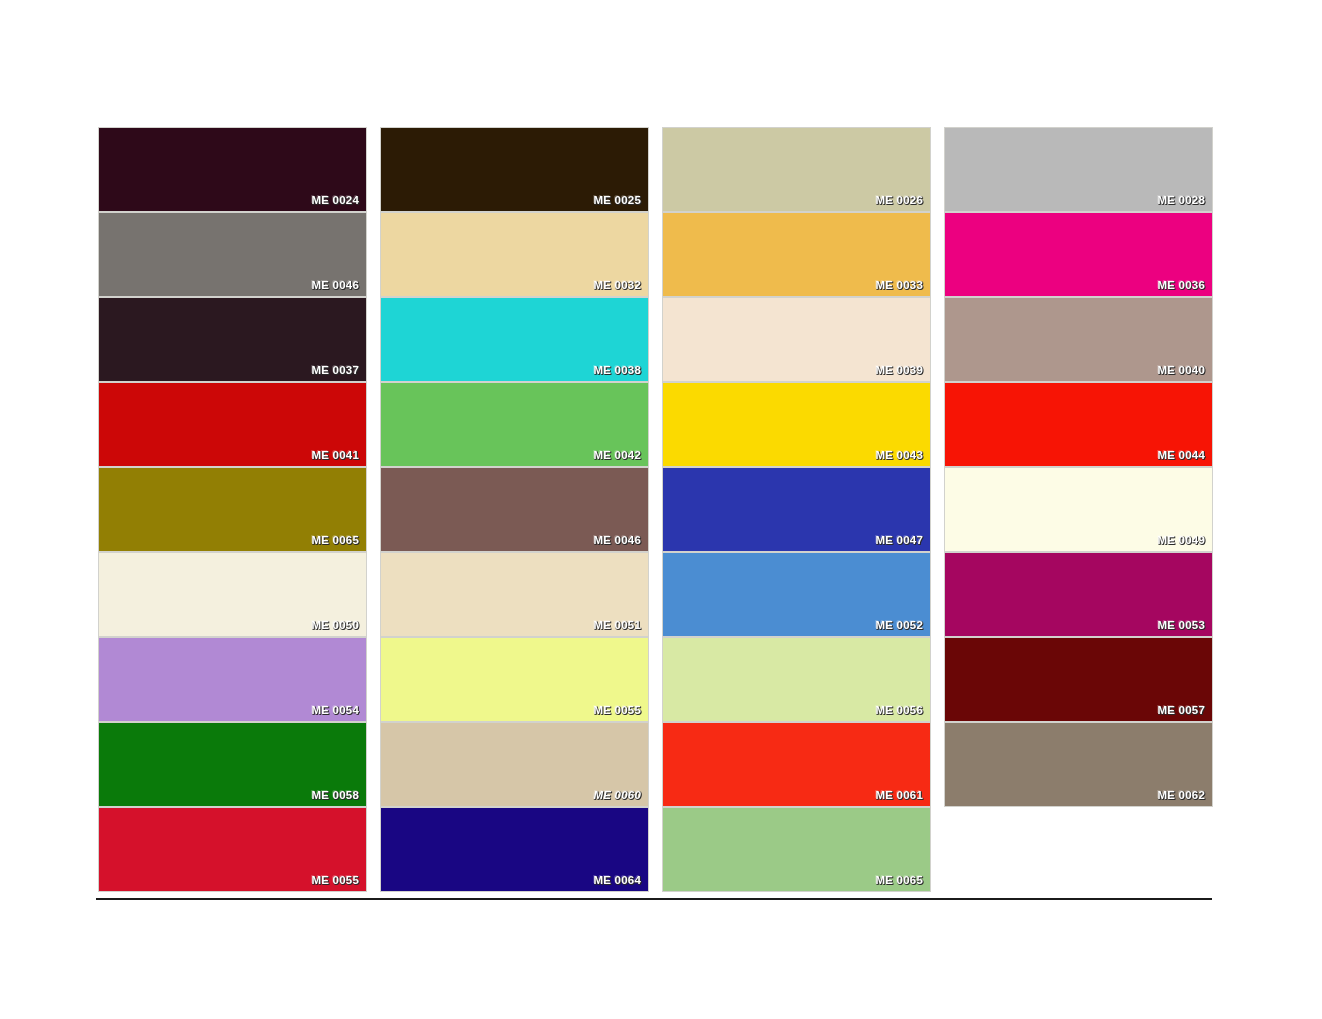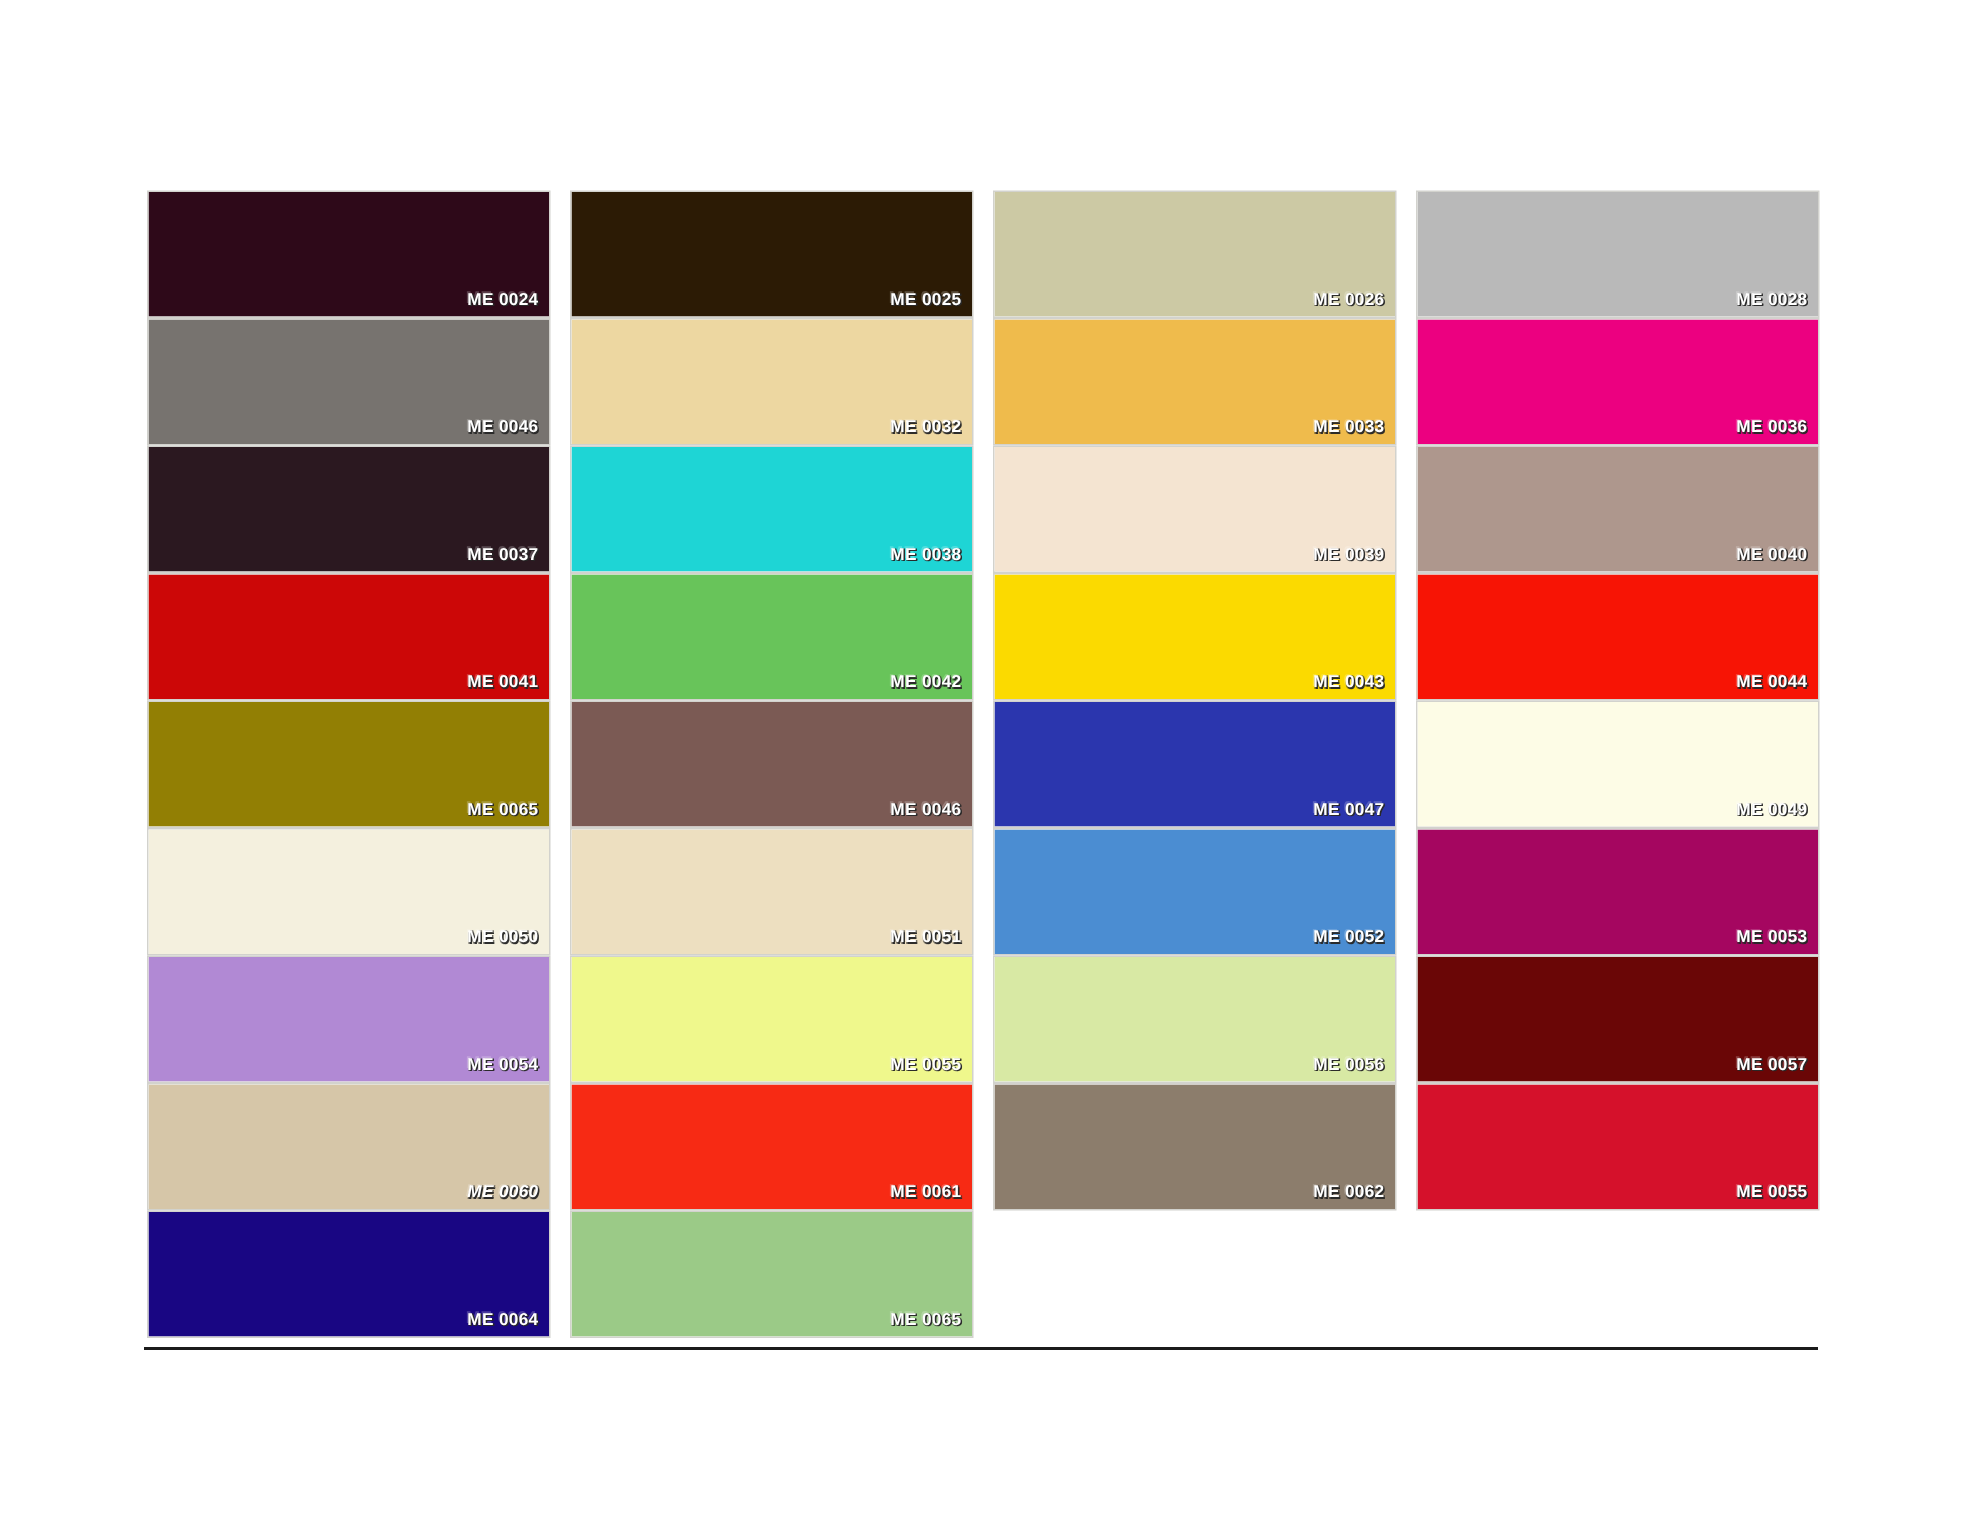--- a/index.html
+++ b/index.html
@@ -192,20 +192,24 @@
       </div>
       <div class="swatch">
         <div class="swatch-fill" style="background: rgb(216, 233, 164);"></div>
         <span class="swatch-code" style="color: rgb(255, 255, 255);">ME 0056</span>
       </div>
       <div class="swatch">
         <div class="swatch-fill" style="background: rgb(106, 6, 6);"></div>
         <span class="swatch-code" style="color: rgb(255, 255, 255);">ME 0057</span>
       </div>
       <div class="swatch">
+        <div class="swatch-fill" style="background: rgb(10, 122, 10);"></div>
+        <span class="swatch-code" style="color: rgb(255, 255, 255);">ME 0058</span>
+      </div>
+      <div class="swatch">
         <div class="swatch-fill" style="background: rgb(214, 198, 168);"></div>
         <span class="swatch-code" style="color: rgb(255, 255, 255); font-style: italic;">ME 0060</span>
       </div>
       <div class="swatch">
         <div class="swatch-fill" style="background: rgb(247, 42, 20);"></div>
         <span class="swatch-code" style="color: rgb(255, 255, 255);">ME 0061</span>
       </div>
       <div class="swatch">
         <div class="swatch-fill" style="background: rgb(140, 125, 108);"></div>
         <span class="swatch-code" style="color: rgb(255, 255, 255);">ME 0062</span>

